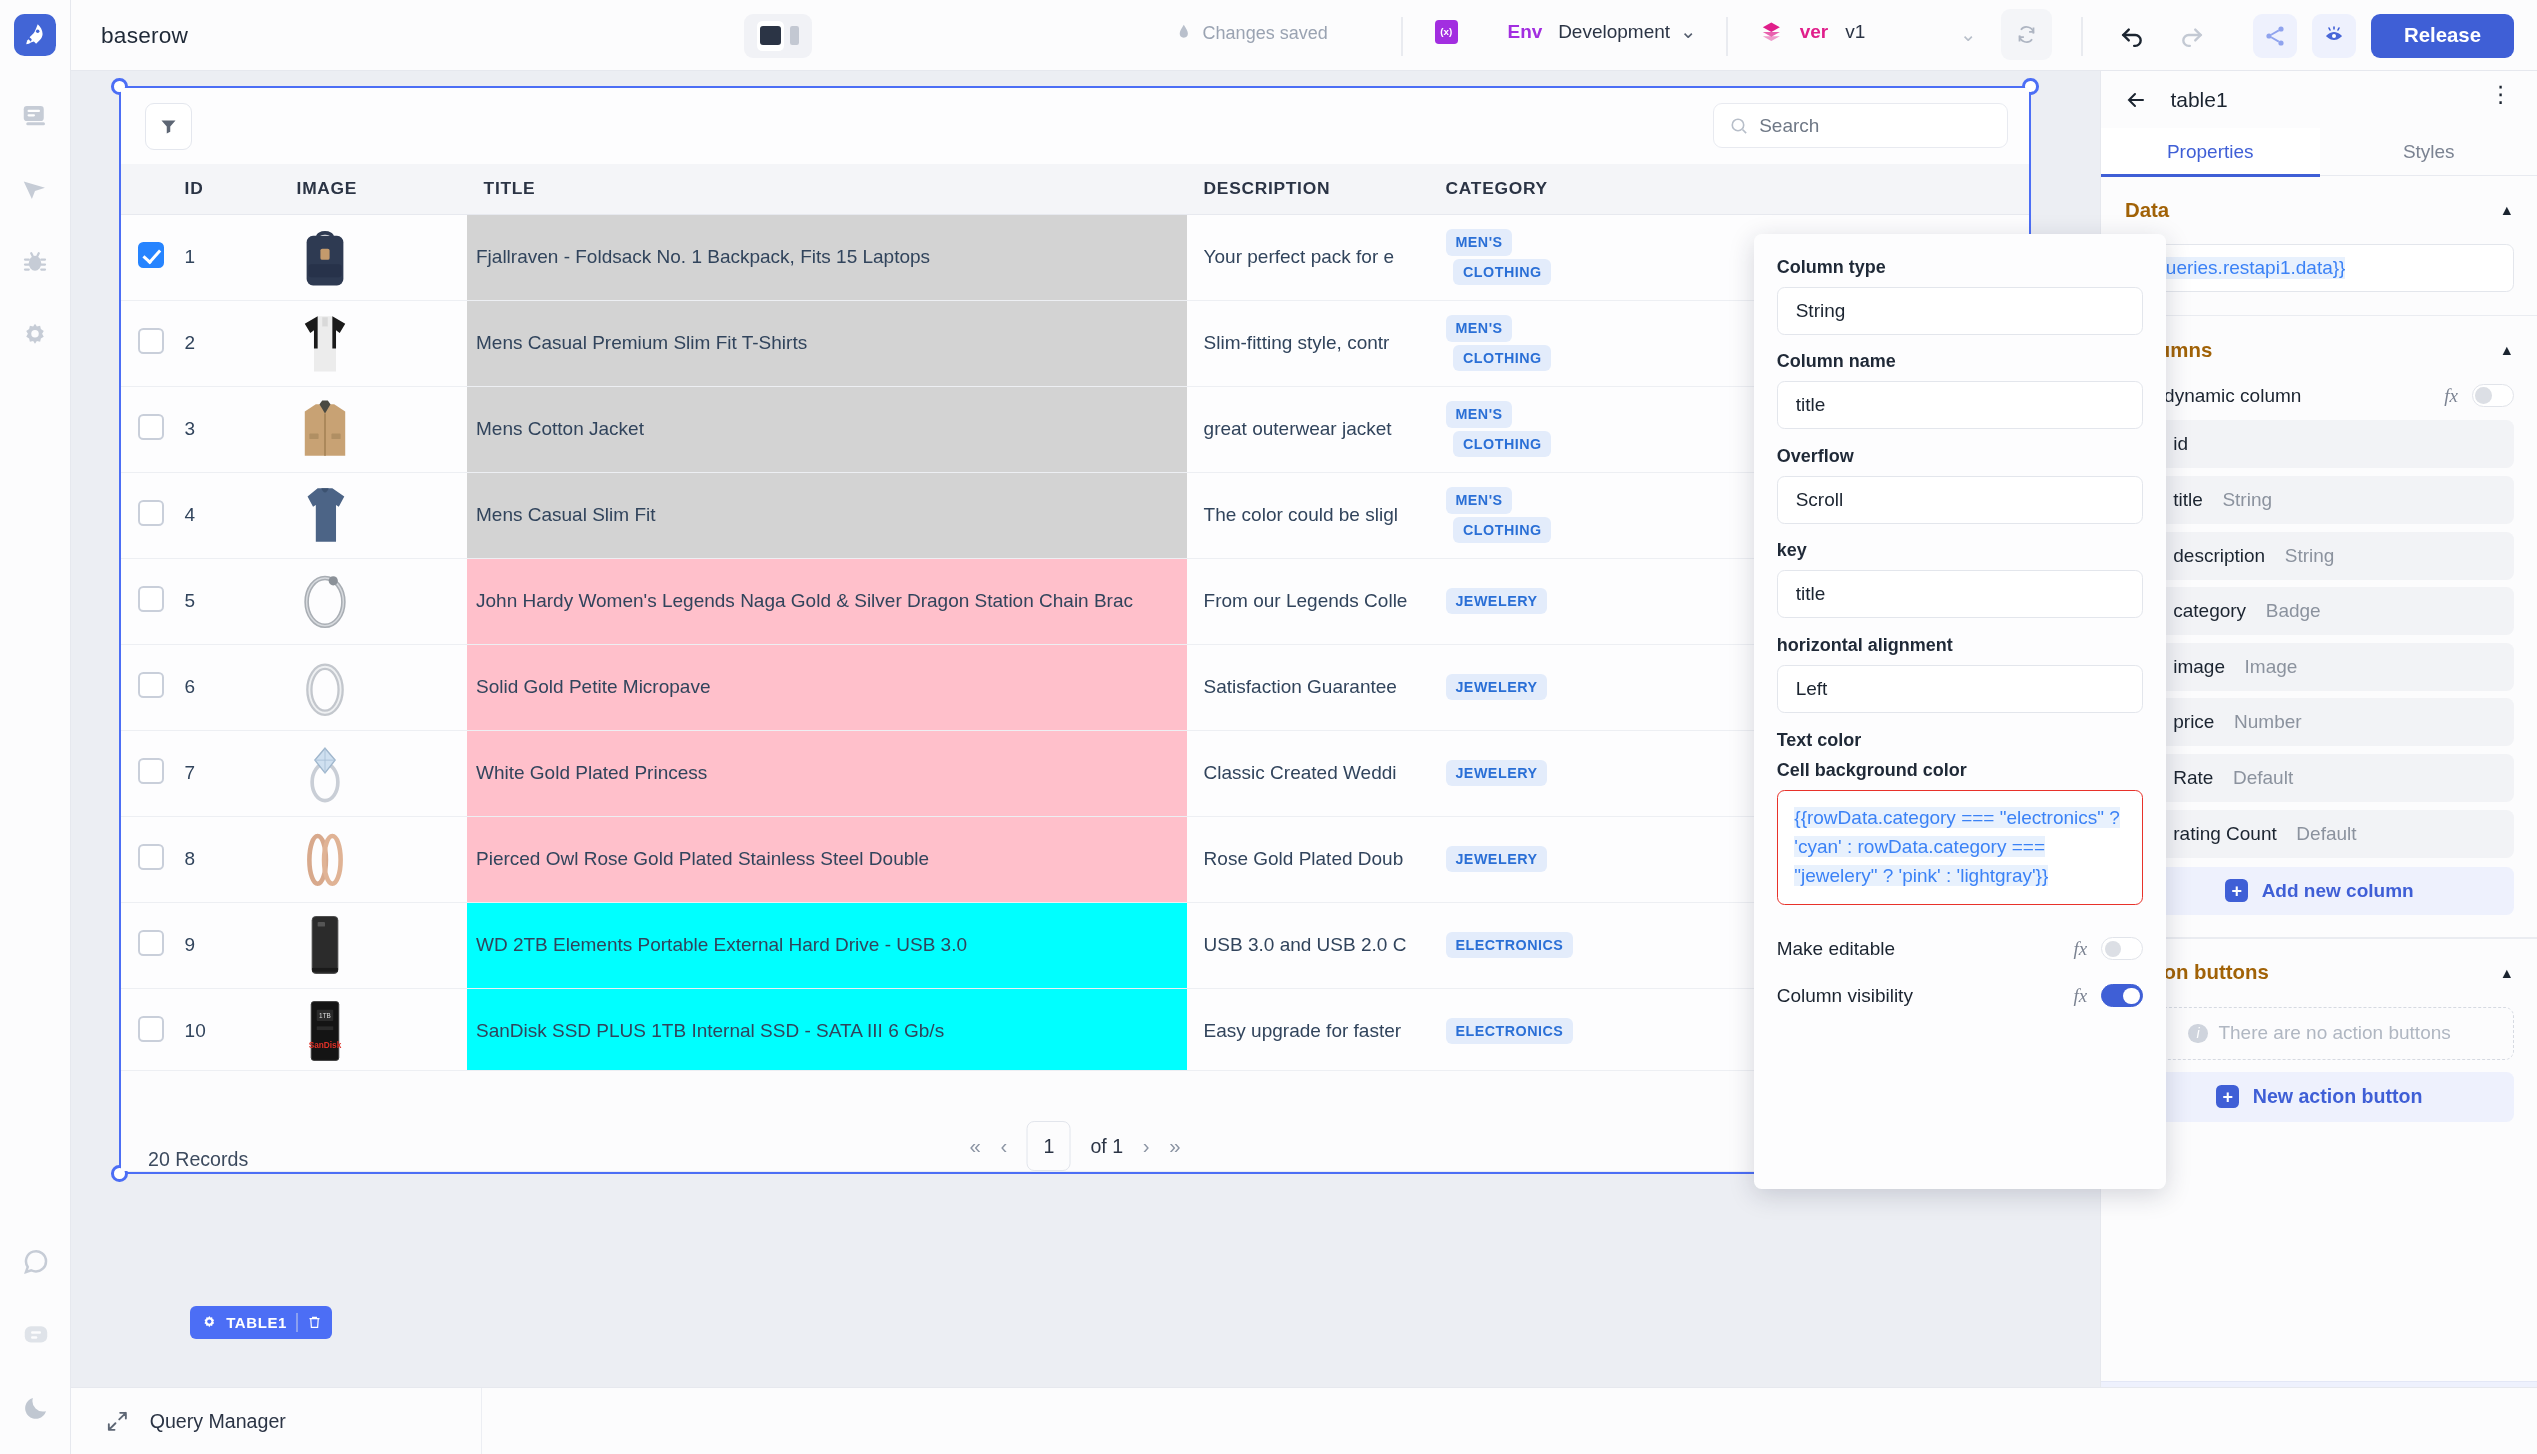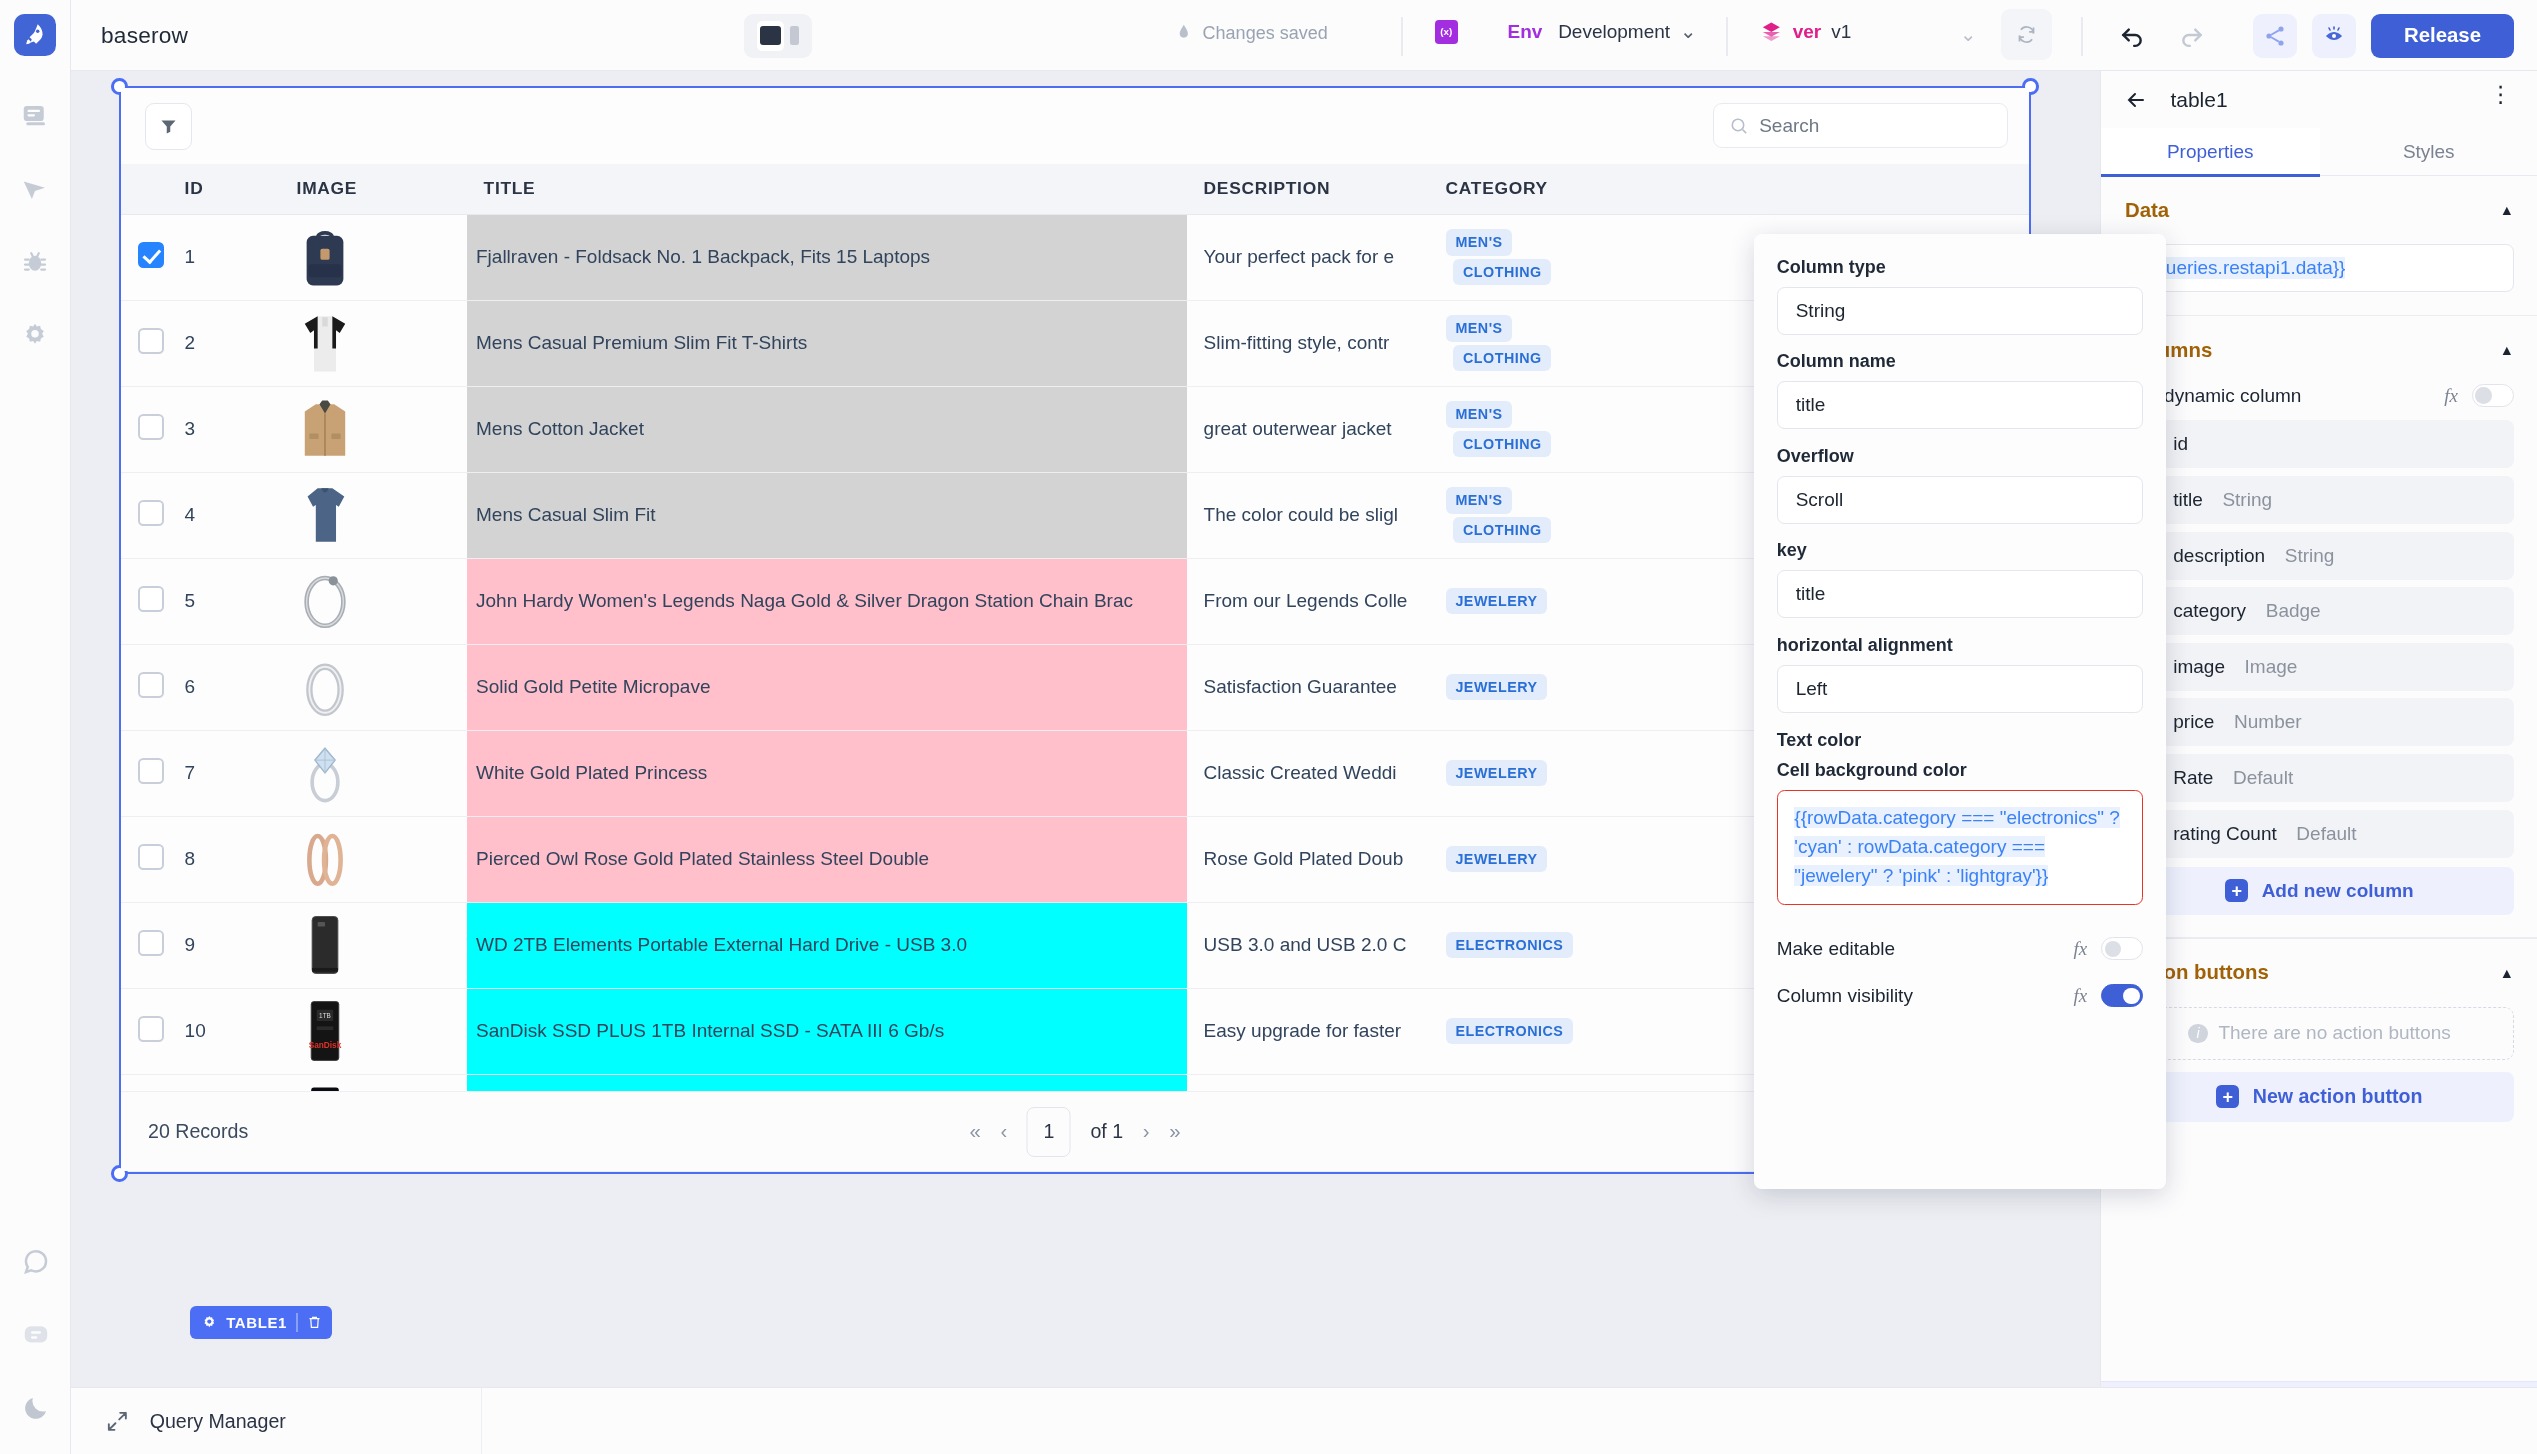--- a/index.html
+++ b/index.html
@@ -44,21 +44,21 @@
   }
   .vdivider { position:absolute; top:16.6px; width:1.5px; height:39px; background:#e9ebf0; }
 
   .env-block { position:absolute; left:1435px; top:19.6px; display:flex; align-items:center; gap:9.8px; }
   .env-ico { width: 22.7px; height: 24px; border-radius: 3.8px; background: #a22ee0; color:#fff;
              font-size:9.8px; display:flex; align-items:center; justify-content:center; font-weight:bold;}
   .env-label { color:#a22ee0; font-size: 19px; font-weight: 600; padding-left: 40px; }
   .env-value { color:#2b3445; font-size: 19px; margin-left: 6px; }
   .chev { color:#555e6e; font-size: 19.6px; }
 
-  .ver-block { position:absolute; left: 1760px; top:19.6px; display:flex; align-items:center; gap: 10px; }
+  .ver-block { position:absolute; left: 1760px; top:19.6px; display:flex; align-items:center; gap: 17px; }
   .ver-label { color:#e01f8b; font-size:19px; font-weight:600; }
   .ver-value { color:#2b3445; font-size:19px; }
 
   .refresh-btn { position:absolute; left: 2001px; top: 9px; width: 51px; height: 51px;
      border-radius: 9px; background:#f4f5f8; display:flex;align-items:center;justify-content:center;
      color:#aeb5c2; font-size:21px;}
 
   .undo-redo { position:absolute; left:2115px; top:18px; display:flex; gap:27px; align-items:center;}
   .icon-btn { width:33px;height:33px;display:flex;align-items:center;justify-content:center;}
   .sq-btn { width:44px;height:44px;border-radius:9px;background:#eef1fd;display:flex;align-items:center;justify-content:center;}
@@ -136,22 +136,22 @@
   .thumb { width: 56px; height: 68px; object-fit:contain; display:block; }
   .badge {
     display:inline-block; background:#e3ecfb; color:#2a6fd6; font-size:14.3px; font-weight:700;
     letter-spacing:0.5px; border-radius:6px; padding: 5.3px 9.8px; margin:1.5px 0;
   }
   .badge-wrap { display:flex; flex-direction:column; align-items:flex-start; gap:0; }
   .badge-wrap .b2 { margin-left: 7.6px; margin-top:1.5px; }
 
   
   .tw-footer {
-    position:absolute; left:0; bottom:0; width:100%; height: 80px; background:#fcfcfd;
-    border-top: 1.5px solid #edeff3; display:flex; align-items:center;
+    position:absolute; left:0; bottom:0; width:100%; height: 101px; background:#fcfcfd;
+    border-top: 1.5px solid #edeff3; display:flex; align-items:flex-end;
   }
   .records { margin-left: 27px; font-size:19.6px; color:#3c4a5e; }
   .pager { position:absolute; left: 50%; transform:translateX(-50%); display:flex; align-items:center; gap: 19.6px; }
   .pg-ar { color:#8b94a3; font-size: 20.4px; cursor:pointer; }
   .pg-box { width: 44px; height: 50px; border:1.5px solid #e2e5ec; border-radius:7.6px;
             display:flex;align-items:center;justify-content:center;font-size:19.6px;color:#2b3445;}
   .pg-of { font-size:19.6px; color:#2b3445; }
   .foot-icons { position:absolute; right: 29px; display:flex; gap: 45px; align-items:center; color:#5d6674; }
 
   .widget-tag {

